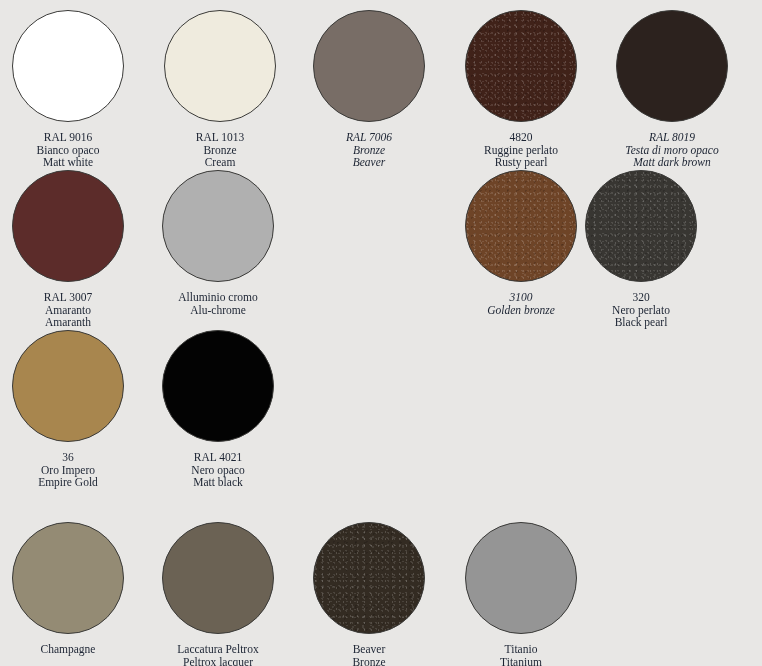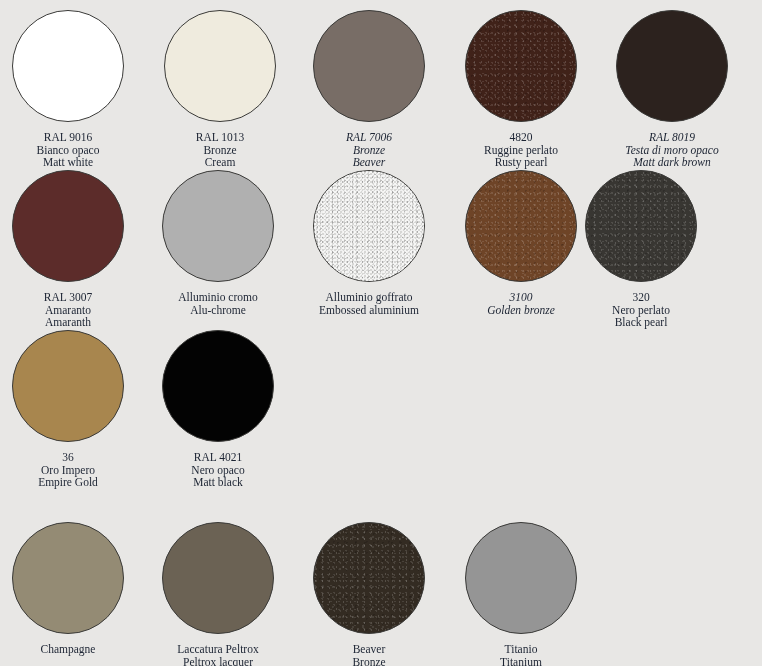--- a/index.html
+++ b/index.html
@@ -147,29 +147,20 @@
     </div>
     <div class="swatch" style="left: 143px; top: 170px;">
       <div class="disc-wrap">
         <div class="disc" style="background-color: rgb(176, 176, 176); border-color: rgb(58, 58, 56);"></div>
       </div>
       <div class="labels">
         <div>Alluminio cromo</div>
         <div>Alu-chrome</div>
       </div>
     </div>
-    <div class="swatch" style="left: 294px; top: 170px;">
-      <div class="disc-wrap">
-        <div class="disc tex grain" style="background-color: rgb(215, 215, 213); border-color: rgb(58, 58, 56);"></div>
-      </div>
-      <div class="labels">
-        <div>Alluminio goffrato</div>
-        <div>Embossed aluminium</div>
-      </div>
-    </div>
     <div class="swatch" style="left: 446px; top: 170px; font-style: italic;">
       <div class="disc-wrap">
         <div class="disc tex" style="background-color: rgb(110, 68, 39); border-color: rgb(58, 58, 56);"></div>
       </div>
       <div class="labels">
         <div>3100</div>
         <div>Golden bronze</div>
       </div>
     </div>
     <div class="swatch" style="left: 566px; top: 170px;">

